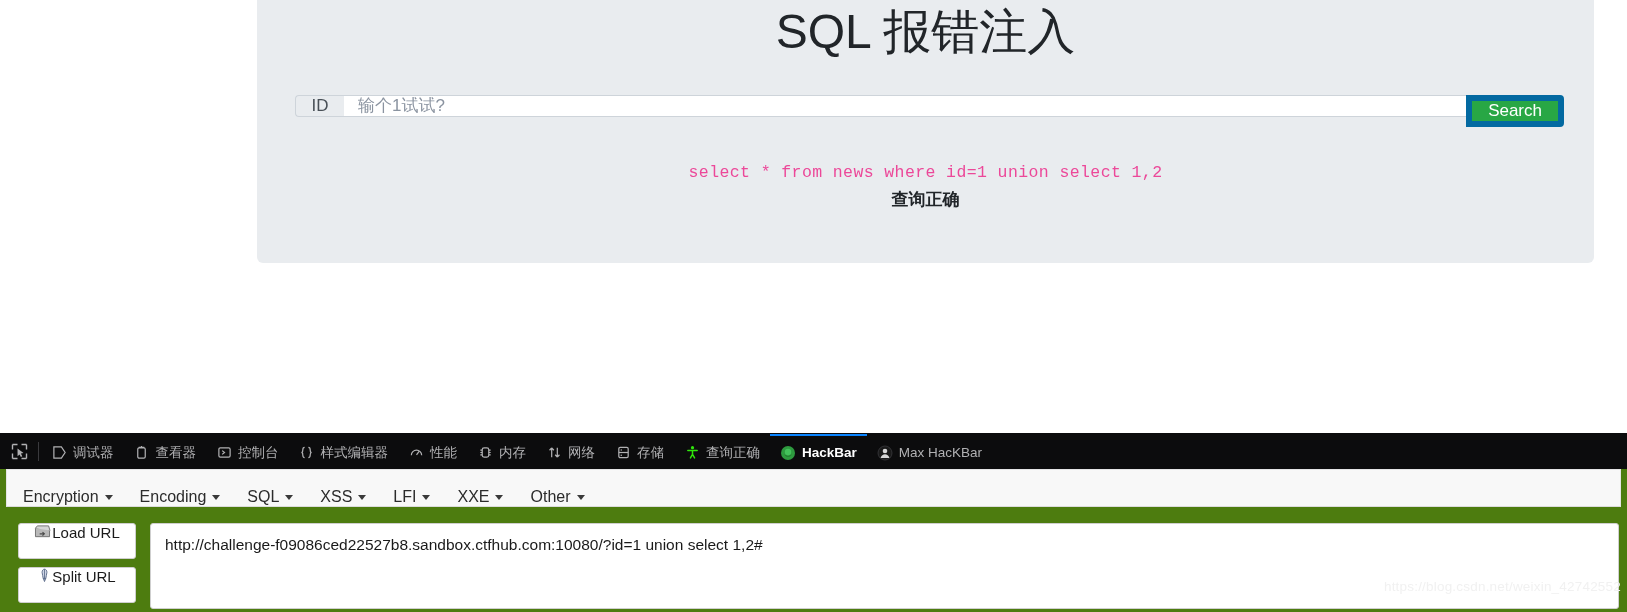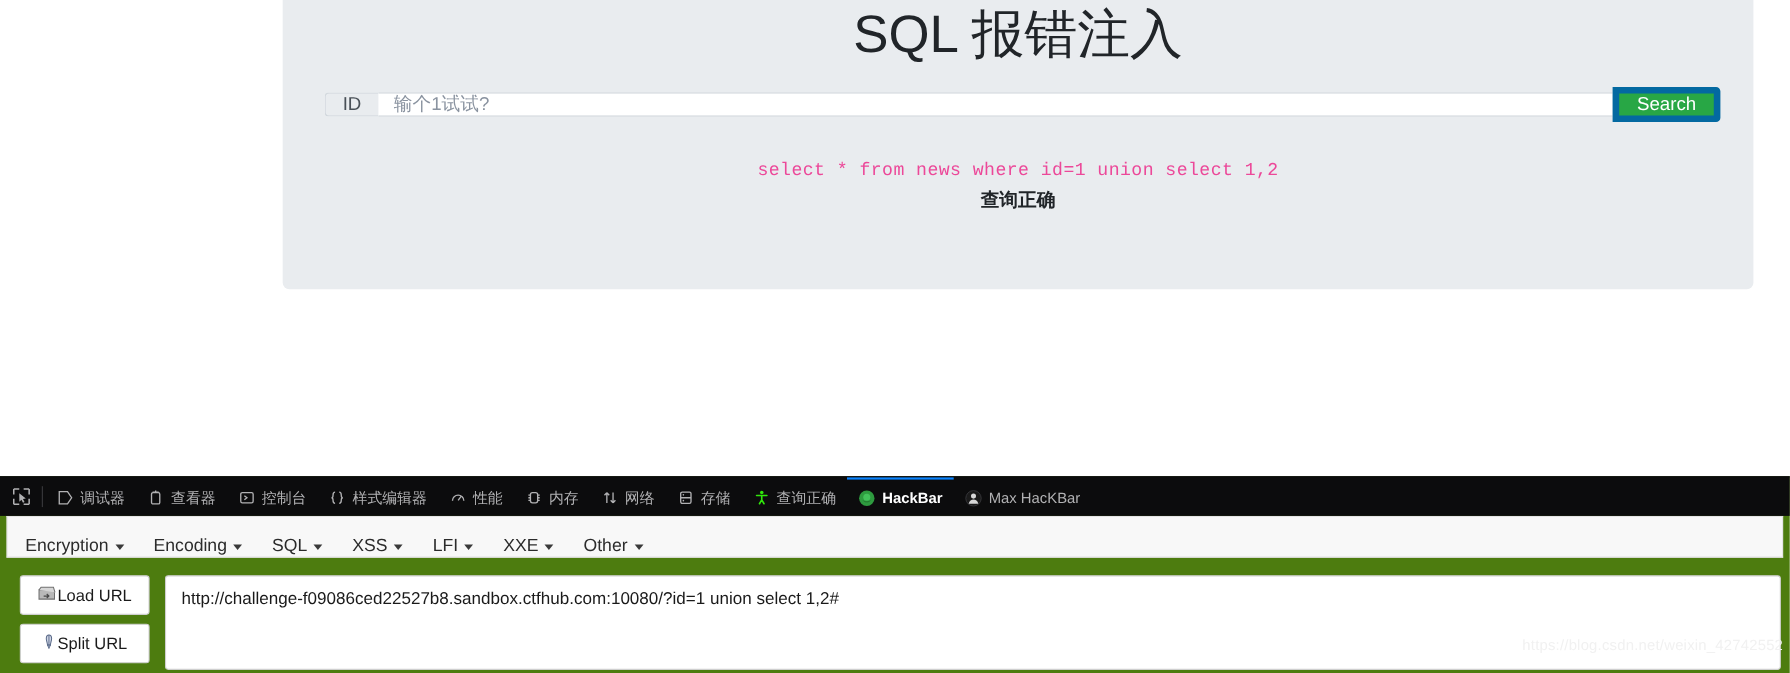--- a/index.html
+++ b/index.html
@@ -36,22 +36,22 @@
     font-size: 48px;
     font-weight: 400;
     line-height: 1.1;
     color: #212529;
     letter-spacing: 0px;
   }
 
   
   .input-group {
     display: flex;
-    align-items: center;
-    margin-top: 18px;
+    align-items: flex-start;
+    margin-top: 36px;
     height: 36px;
     width: 1269px;
   }
   .input-group-prepend {
     display: flex;
     align-items: center;
     justify-content: center;
     min-width: 49px;
     padding: 0 12px;
     background: #e9ecef;
@@ -197,21 +197,20 @@
   }
   .hb-buttons {
     display: flex;
     flex-direction: column;
     gap: 8px;
     width: 118px;
     flex: 0 0 118px;
   }
   .hb-btn {
     display: flex;
-    align-items: center;
     justify-content: center;
     gap: 1px;
     height: 36px;
     background: #ffffff;
     border: 1px solid #cfcfcf;
     border-radius: 3px;
     font-size: 15px;
     color: #1a1a1a;
     cursor: pointer;
     font-family: "Liberation Sans", sans-serif;

